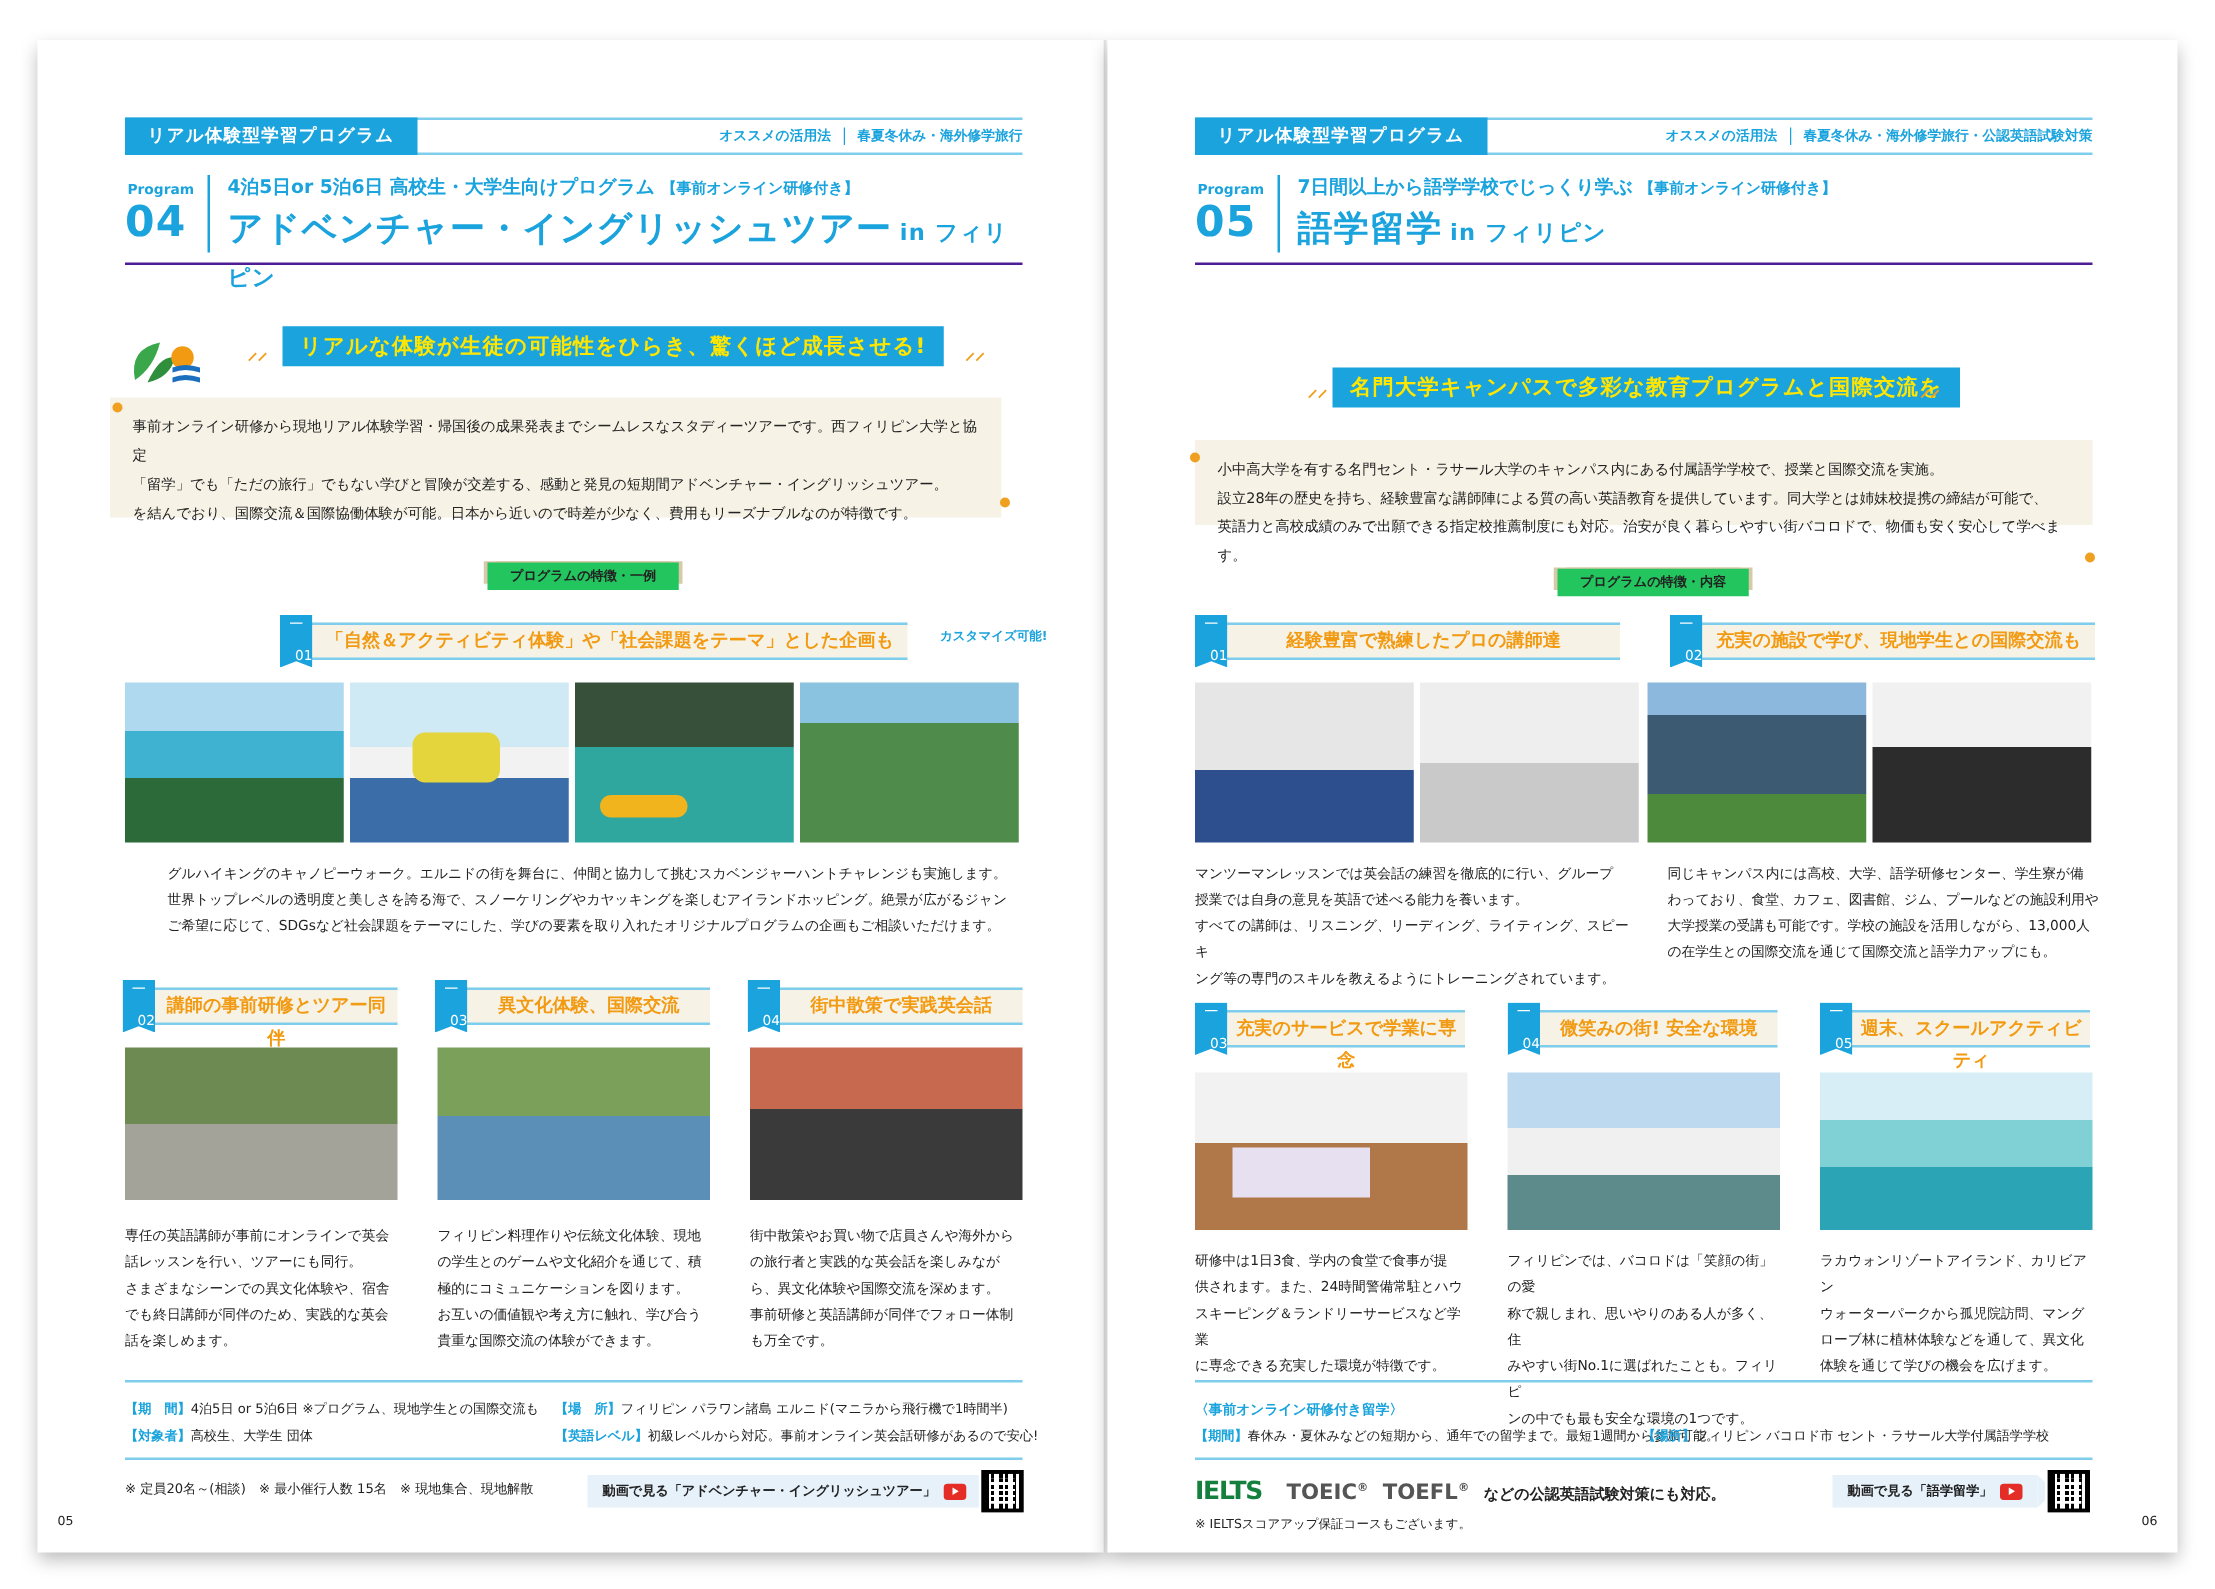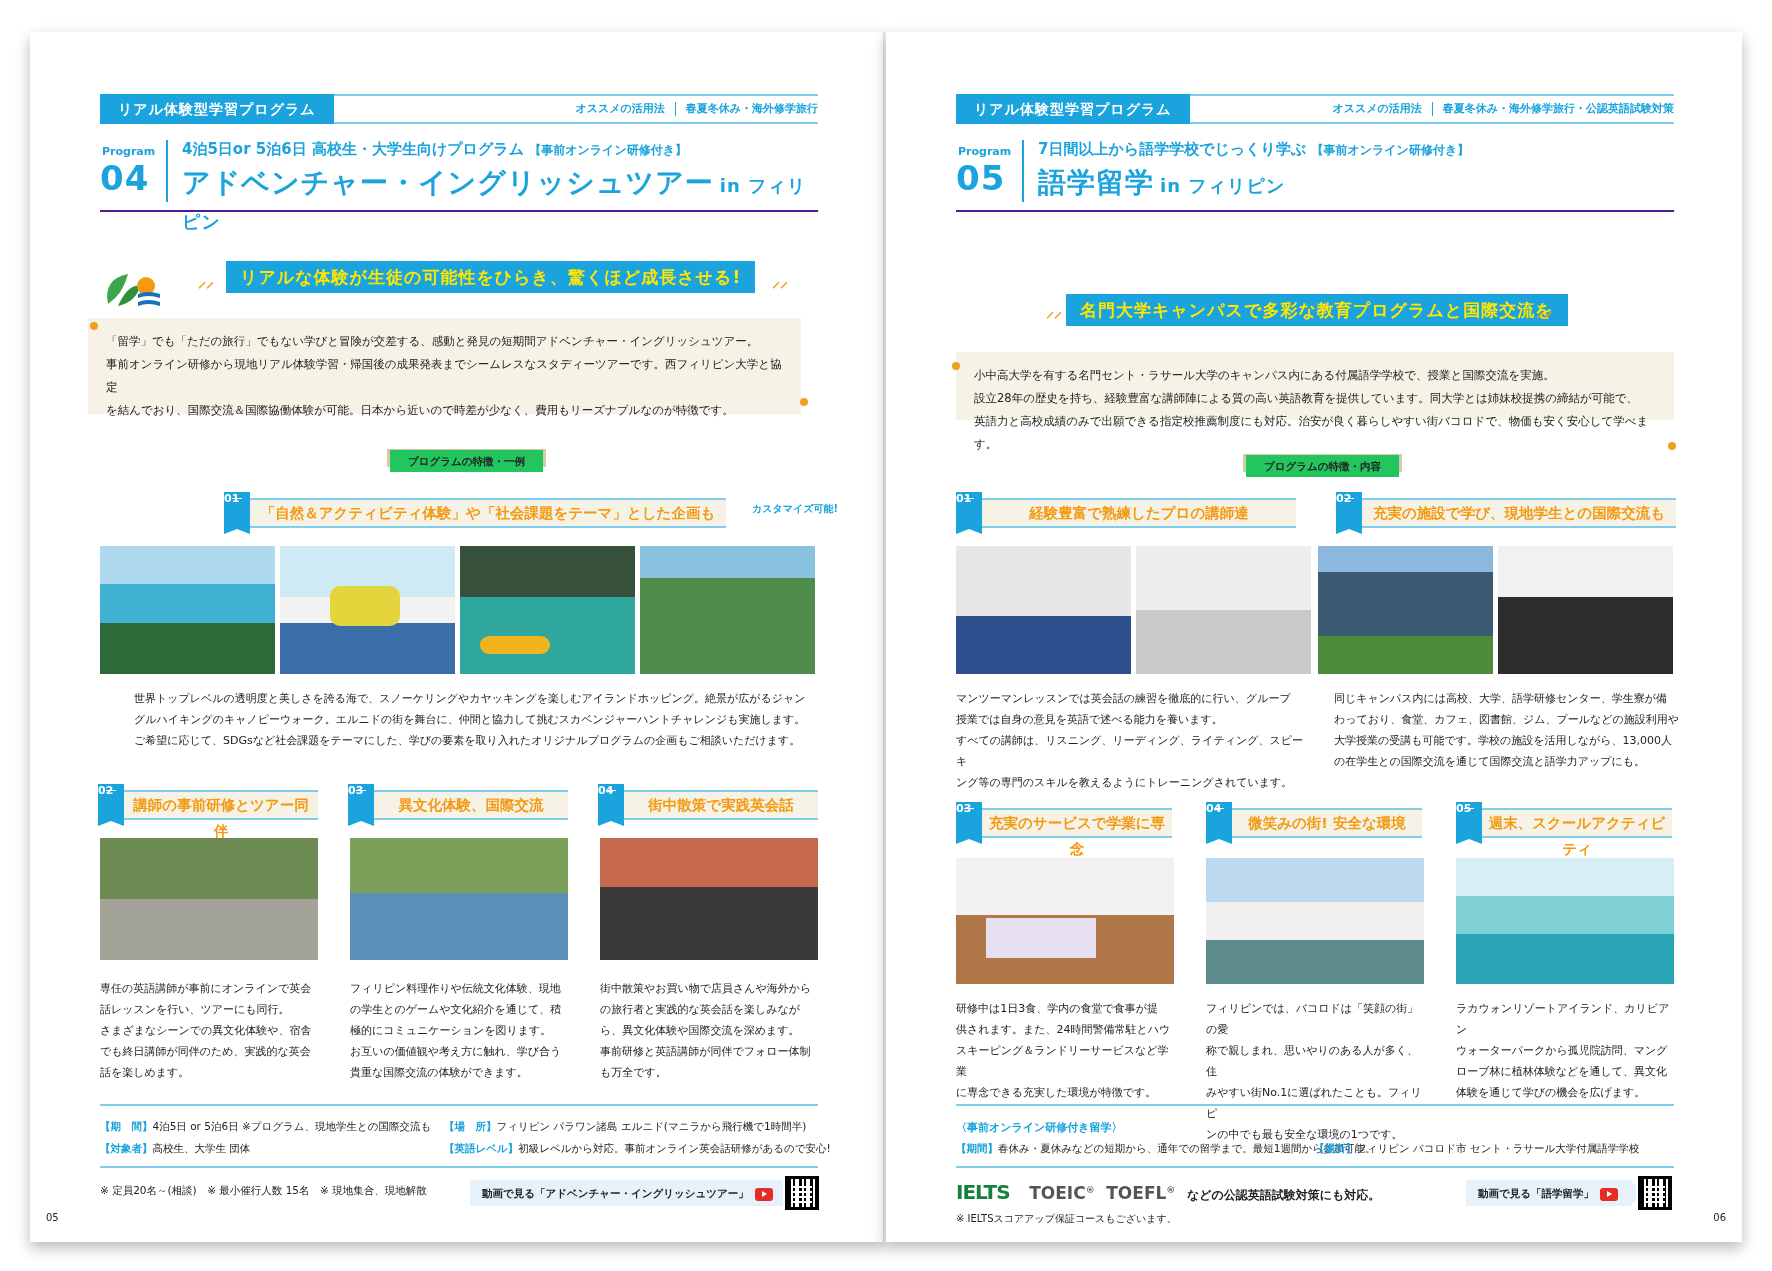--- a/index.html
+++ b/index.html
@@ -22,21 +22,21 @@
 .sub{position:absolute;left:82px;top:10px;font-size:15px;font-weight:bold;color:#1aa3dc}
 .sub small{font-size:12px}
 .main-t{position:absolute;left:82px;top:34px;font-size:28px;font-weight:bold;color:#1aa3dc;letter-spacing:1px}
 .main-t small{font-size:18px;margin-left:6px}
 .catch{position:absolute;height:32px;background:#1aa3dc;color:#ffe600;font-weight:bold;font-size:17px;line-height:32px;padding:0 14px;letter-spacing:1px}
 .spark{position:absolute;color:#f0a020;font-size:16px;font-weight:bold}
 .intro{position:absolute;background:#f6f2e6;font-size:11.5px;line-height:23px;color:#222;padding:12px 18px}
 .dot{position:absolute;width:8px;height:8px;border-radius:50%;background:#f0a020}
 .ribbon{position:absolute;background:#22c55e;color:#222;font-weight:bold;font-size:10.5px;height:22px;line-height:22px;padding:0 18px;box-shadow:-5px -3px 0 -2px #d8c9a8,5px -3px 0 -2px #d8c9a8}
 .feat{position:absolute;height:30px;background:#f6f2e6;border-top:2px solid #7fcdec;border-bottom:2px solid #7fcdec}
-.feat .badge{position:absolute;left:-2px;top:-8px;width:26px;height:42px;background:#1aa3dc;color:#fff;font-size:11px;font-weight:bold;text-align:left;padding-top:0;clip-path:polygon(0 0,100% 0,100% 100%,50% 88%,0 100%)}
+.feat .badge{position:absolute;left:-2px;top:-8px;width:26px;height:42px;background:#1aa3dc;color:#fff;font-size:11px;font-weight:normal;text-align:right;padding-top:26px;clip-path:polygon(0 0,100% 0,100% 100%,50% 88%,0 100%)}
 .feat .badge:before{content:"";position:absolute;left:8px;top:6px;width:10px;height:1px;background:#fff}
 .feat .ft{position:absolute;left:30px;right:6px;top:0;line-height:26px;text-align:center;color:#f29a12;font-weight:bold;font-size:14.5px}
 .photo{position:absolute;overflow:hidden}
 .body-t{position:absolute;font-size:11px;line-height:21px;color:#222}
 .info{position:absolute;font-size:10.5px;color:#222}
 .info b{color:#1aa3dc}
 .hline{position:absolute;height:2px;background:#7fcdec}
 .vidbtn{position:absolute;height:26px;background:#e6f1fa;font-size:10.5px;font-weight:bold;line-height:26px;padding:0 12px;color:#222}
 .vidbtn:after{content:"";position:absolute;right:-14px;top:0;border-left:14px solid #e6f1fa;border-top:13px solid transparent;border-bottom:13px solid transparent}
 .yt{display:inline-block;width:18px;height:13px;background:#e52d27;border-radius:3px;vertical-align:middle;margin-left:6px;position:relative}
@@ -75,22 +75,22 @@
       <path d="M50 38 Q60 34 72 38 L72 42 Q60 38 50 42Z" fill="#1a6fbf"></path>
     </svg>
     <div style="font-size:17px;font-weight:bold;color:#f29a12;line-height:18px;white-space:nowrap">AdChaRe!</div>
     <div style="font-size:7px;color:#3aa84a;text-align:center;font-weight:bold">アドチャレ!</div>
   </div>
   <div class="spark" style="left:168px;top:238px">⸝⸝</div>
   <div class="catch" style="left:196px;top:229px">リアルな体験が生徒の可能性をひらき、驚くほど成長させる!</div>
   <div class="spark" style="left:742px;top:238px">⸝⸝</div>
 
   <div class="intro" style="left:58px;top:286px;width:713px;height:96px">
+    <div>事前オンライン研修から現地リアル体験学習・帰国後の成果発表までシームレスなスタディーツアーです。西フィリピン大学と協定</div>
     <div>「留学」でも「ただの旅行」でもない学びと冒険が交差する、感動と発見の短期間アドベンチャー・イングリッシュツアー。</div>
-    <div>事前オンライン研修から現地リアル体験学習・帰国後の成果発表までシームレスなスタディーツアーです。西フィリピン大学と協定</div>
     <div>を結んでおり、国際交流＆国際協働体験が可能。日本から近いので時差が少なく、費用もリーズナブルなのが特徴です。</div>
   </div>
   <div class="dot" style="left:60px;top:290px"></div>
   <div class="dot" style="left:770px;top:366px"></div>
 
   <div class="ribbon" style="left:360px;top:418px">プログラムの特徴・一例</div>
 
   <div class="feat" style="left:196px;top:466px;width:500px">
     <div class="badge">01</div>
     <div class="ft">「自然＆アクティビティ体験」や「社会課題をテーマ」とした企画も</div>
@@ -100,22 +100,22 @@
   <div class="photo" style="left:70px;top:514px;width:175px;height:128px;background:linear-gradient(180deg,#aed9ef 0 30%,#3fb2d2 30% 60%,#2d6a3a 60% 100%)"></div>
   <div class="photo" style="left:250px;top:514px;width:175px;height:128px;background:linear-gradient(180deg,#cfe9f5 0 40%,#f2f2f2 40% 60%,#3b6ea8 60% 100%)">
       <div style="position:absolute;left:50px;top:40px;width:70px;height:40px;background:#e4d53c;border-radius:10px"></div>
     </div>
   <div class="photo" style="left:430px;top:514px;width:175px;height:128px;background:linear-gradient(180deg,#36503a 0 40%,#2fa79f 40% 100%)">
       <div style="position:absolute;left:20px;top:90px;width:70px;height:18px;background:#f1b41d;border-radius:10px"></div>
     </div>
   <div class="photo" style="left:610px;top:514px;width:175px;height:128px;background:linear-gradient(180deg,#8ac3df 0 25%,#4f8b4a 25% 100%)"></div>
 
   <div class="body-t" style="left:104px;top:656px;width:680px">
+    <div>グルハイキングのキャノピーウォーク。エルニドの街を舞台に、仲間と協力して挑むスカベンジャーハントチャレンジも実施します。</div>
     <div>世界トップレベルの透明度と美しさを誇る海で、スノーケリングやカヤッキングを楽しむアイランドホッピング。絶景が広がるジャン</div>
-    <div>グルハイキングのキャノピーウォーク。エルニドの街を舞台に、仲間と協力して挑むスカベンジャーハントチャレンジも実施します。</div>
     <div>ご希望に応じて、SDGsなど社会課題をテーマにした、学びの要素を取り入れたオリジナルプログラムの企画もご相談いただけます。</div>
   </div>
 
   <div class="feat" style="left:70px;top:758px;width:218px">
     <div class="badge">02</div>
     <div class="ft">講師の事前研修とツアー同伴</div>
   </div>
   <div class="feat" style="left:320px;top:758px;width:218px">
     <div class="badge">03</div>
     <div class="ft">異文化体験、国際交流</div>

